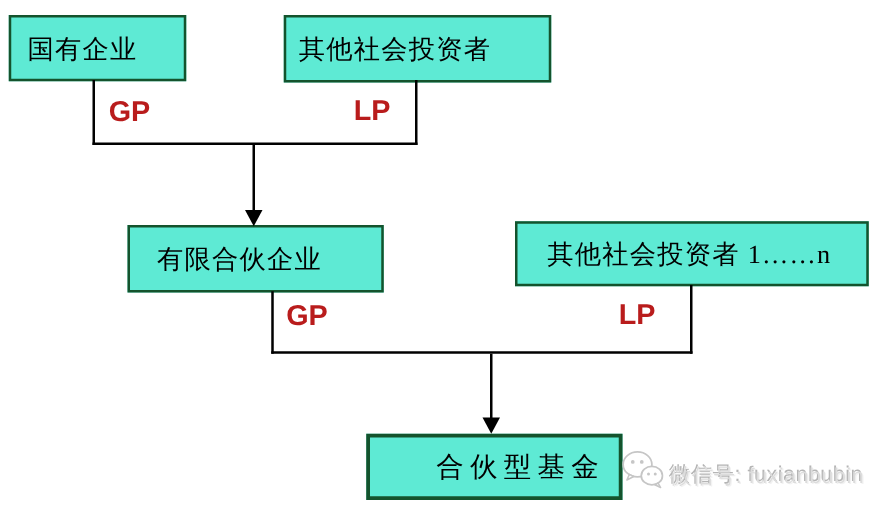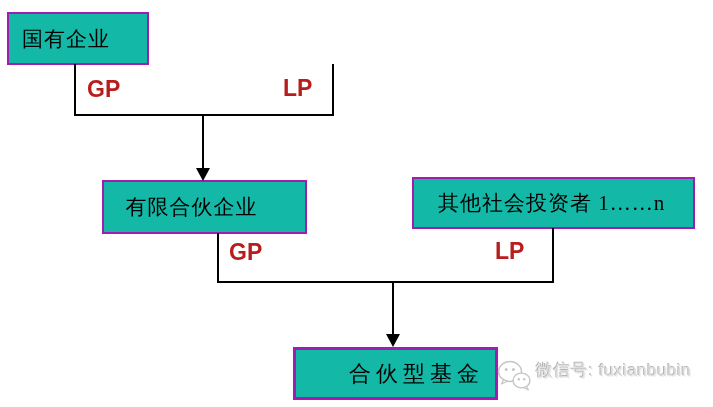--- a/index.html
+++ b/index.html
@@ -8,22 +8,22 @@
     width: 713px;
     height: 407px;
     background: #ffffff;
     overflow: hidden;
     font-family: "Liberation Serif", serif;
   }
   
   .node {
     position: absolute;
     box-sizing: border-box;
-    border: 2px solid #a21caf;
-    background: #14b8a6;
+    border: 2px solid #14532d;
+    background: #5eead4;
     display: flex;
     align-items: center;
     justify-content: center;
     font-size: 21px;
     color: #000000;
     letter-spacing: 1px;
     white-space: nowrap;
   }
   .node-b1 { left: 7px;   top: 12px;  width: 142px; height: 53px; padding-right: 24px; }
   .node-b2 { left: 227px; top: 12px;  width: 214px; height: 54px; padding-right: 36px; }
@@ -62,39 +62,40 @@
   }
   .gp1 { left: 87px;  top: 77px; }
   .lp1 { left: 283px; top: 76px; }
   .gp2 { left: 229px; top: 240px; }
   .lp2 { left: 495px; top: 239px; }
   
   .watermark {
     position: absolute;
     left: 497px; top: 359px;
     display: flex;
-    align-items: flex-start;
+    align-items: flex-end;
     gap: 5px;
   }
   .watermark-text {
     font-family: "Liberation Sans", sans-serif;
     font-size: 17px;
     letter-spacing: 0.5px;
     color: #dcdcdc;
     text-shadow: -1px -1px 0 #b5b5b5, 1px 1px 0 #f2f2f2;
     white-space: nowrap;
   }
   .wechat-icon { display: block; }
 </style>
 </head>
 <body>
 
 <div class="canvas">
 
   <div class="node node-b1">国有企业</div>
+  <div class="node node-b2">其他社会投资者</div>
   <div class="node node-b3">有限合伙企业</div>
   <div class="node node-b4">其他社会投资者 1……n</div>
   <div class="node node-b5">合伙型基金</div>
 
   <div class="line v1"></div>
   <div class="line v2"></div>
   <div class="line h1"></div>
   <div class="line a1shaft"></div>
   <div class="arrowhead a1head"></div>
 

